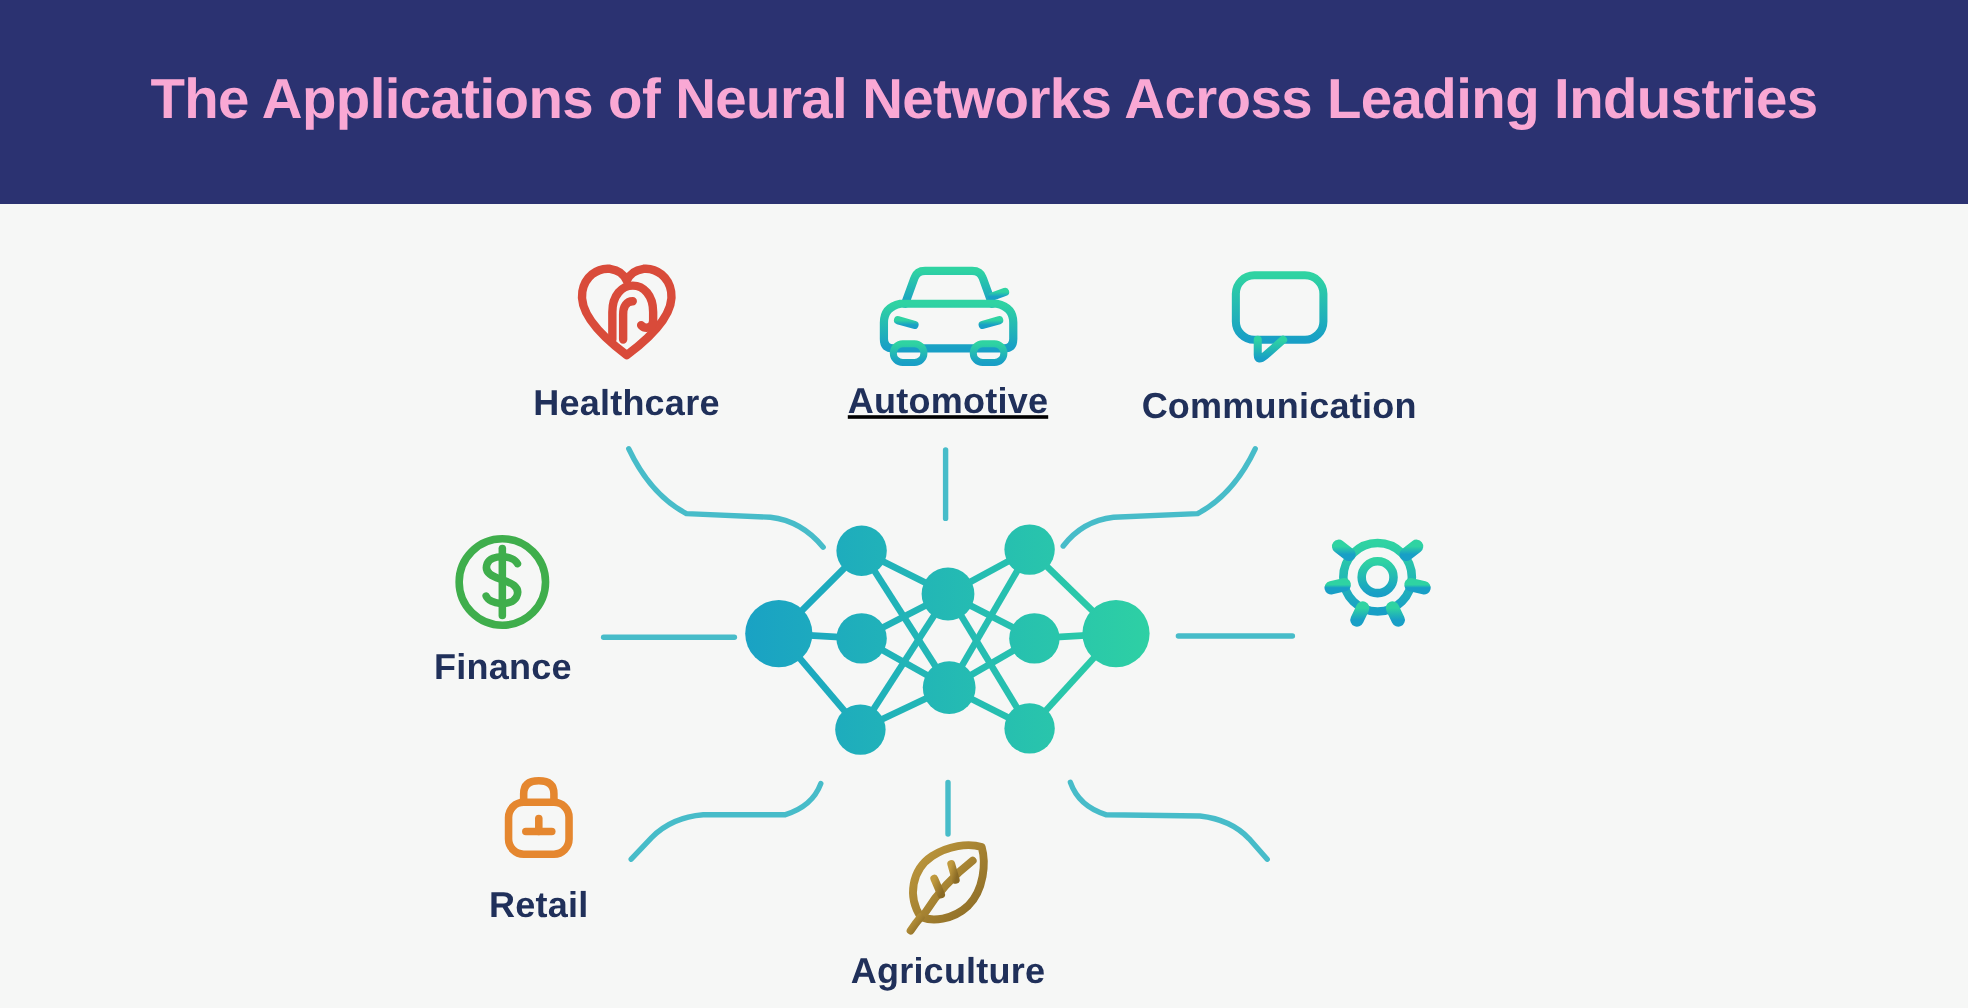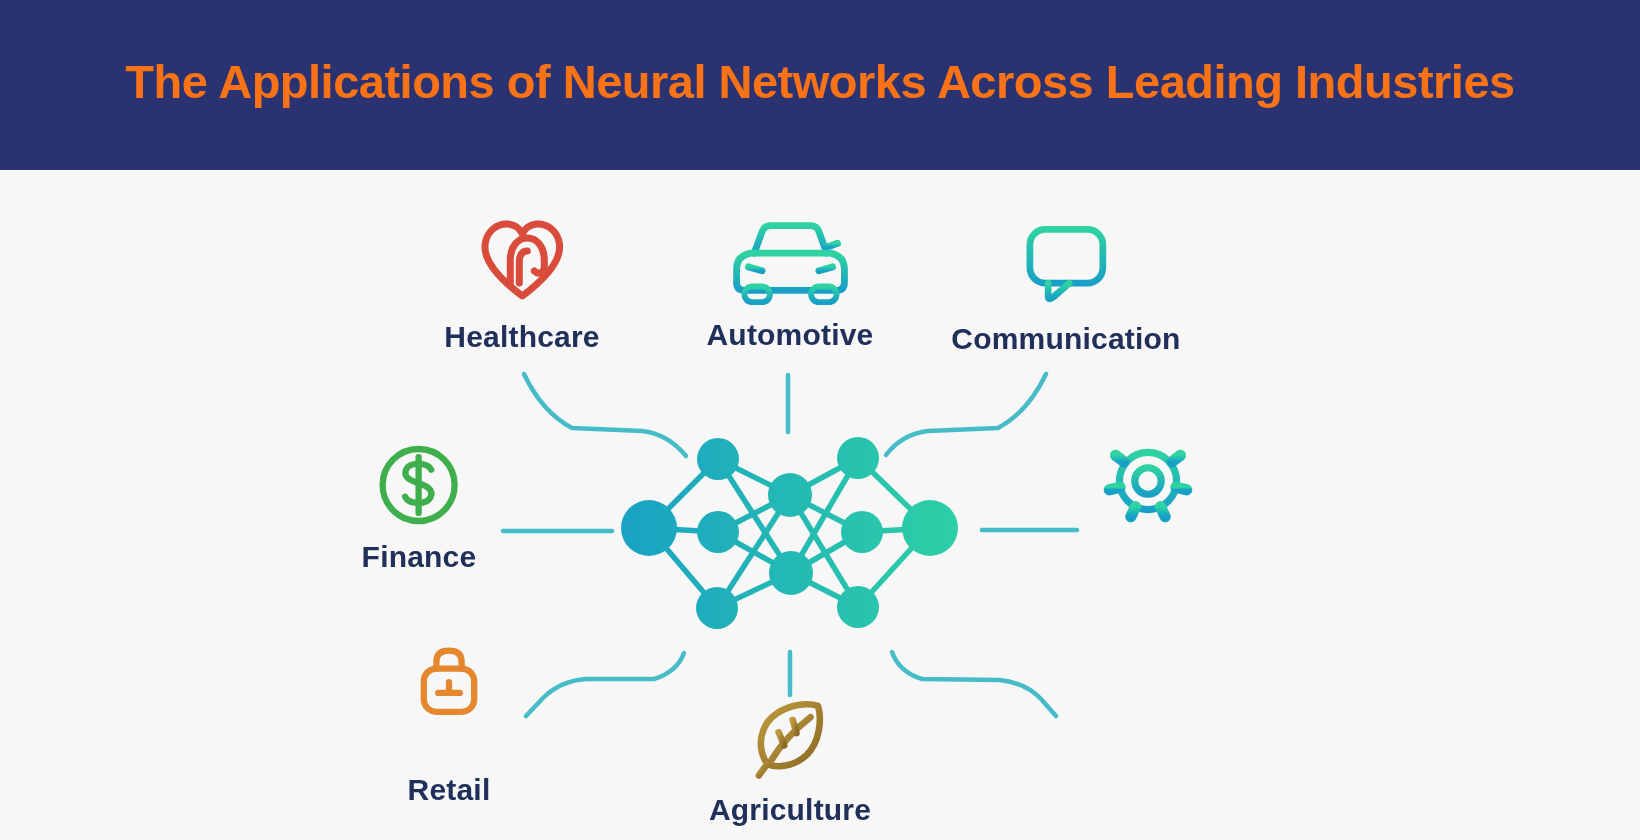--- a/index.html
+++ b/index.html
@@ -1,19 +1,19 @@
 <!DOCTYPE html>
 <html><head>
 <meta charset="utf-8">
 <style>
   html,body{margin:0;padding:0;}
   body{width:1640px;height:840px;overflow:hidden;background:#f6f7f6;font-family:"Liberation Sans",sans-serif;}
   .stage{position:relative;width:1640px;height:840px;}
   .header{position:absolute;left:0;top:0;width:1640px;height:170px;background:#2b3271;display:flex;align-items:center;justify-content:center;}
-  .header h1{margin:0;margin-top:-8px;color:#f97316;font-size:47px;font-weight:700;letter-spacing:-0.5px;white-space:nowrap;}
+  .header h1{margin:0;margin-top:-8px;color:#f9a8d4;font-size:47px;font-weight:700;letter-spacing:-0.5px;white-space:nowrap;}
   .canvas{position:absolute;left:0;top:170px;width:1640px;height:670px;padding-left:44px;}
   .diagram-svg{position:absolute;left:0;top:0;width:1640px;height:670px;}
   .industry{position:absolute;display:flex;flex-direction:column;align-items:center;transform:translateX(-50%);}
   .industry .label{margin-top:10px;font-size:30px;font-weight:600;color:#20305a;white-space:nowrap;letter-spacing:0.2px;}
   .icon-svg{display:block;}
 </style>
 </head>
 <body>
 
 <div class="stage">
@@ -90,21 +90,21 @@
       <svg class="icon-svg" width="100" height="100" viewBox="0 0 100 100">
         <g fill="none" stroke="#d94b3a" stroke-width="7" stroke-linecap="round" stroke-linejoin="round">
           <path d="M50 86 C26 68 10 50 13 33 C15 21 25 13 36 14 C43 15 48 19 50 24 C52 19 57 15 64 14 C75 13 85 21 87 33 C90 50 74 68 50 86 Z"></path>
           <path d="M38 73 L38 50 C38 36 46 28 55 28 C64 28 72 36 72 50 L72 57 C72 63 66 65 62 61"></path>
           <path d="M47 73 L47 52 C47 45 50 41 55 41"></path>
         </g>
       </svg>
       <div class="label">Healthcare</div>
     </div>
 
-    <div class="industry" style="left:790px;top:40px;">
+    <div class="industry" style="left:790px;top:40px;text-decoration:underline;">
       <svg class="icon-svg" width="128" height="98" viewBox="0 0 130 100">
         <g fill="none" stroke="url(#tealV)" stroke-width="7" stroke-linecap="round" stroke-linejoin="round">
           <path d="M28 44 L36 22 Q38 16 45 16 L85 16 Q92 16 94 22 L102 44"></path>
           <path d="M102 38 L113 34"></path>
           <path d="M24 44 L106 44 Q120 47 120 60 L120 74 Q120 82 112 82 L18 82 Q10 82 10 74 L10 60 Q10 47 24 44 Z"></path>
           <path d="M22 58 L36 62"></path>
           <path d="M108 58 L94 62"></path>
           <path d="M52 64 L78 64"></path>
           <rect x="18" y="78" width="26" height="16" rx="8" stroke-width="6"></rect>
           <rect x="86" y="78" width="26" height="16" rx="8" stroke-width="6"></rect>
@@ -147,21 +147,21 @@
             <line x1="77.3" y1="56.2" x2="87.9" y2="58.6"></line>
             <line x1="62.2" y1="75.2" x2="66.8" y2="84.9"></line>
             <line x1="37.8" y1="75.2" x2="33.2" y2="84.9"></line>
             <line x1="22.7" y1="56.2" x2="12.1" y2="58.6"></line>
             <line x1="26.6" y1="31.3" x2="18.2" y2="24.8"></line>
           </g>
         </g>
       </svg>
     </div>
 
-    <div class="industry" style="left:449px;top:468px;gap:35px;">
+    <div class="industry" style="left:449px;top:468px;">
       <svg class="icon-svg" width="90" height="90" viewBox="0 0 100 100">
         <g fill="none" stroke="#e5872f" stroke-width="7" stroke-linecap="round" stroke-linejoin="round">
           <rect x="22" y="34" width="56" height="48" rx="14"></rect>
           <path d="M36 34 L36 26 Q36 14 50 14 Q64 14 64 26 L64 34"></path>
           <path d="M38 61 L62 61"></path>
           <path d="M50 61 L50 49"></path>
         </g>
       </svg>
       <div class="label">Retail</div>
     </div>

